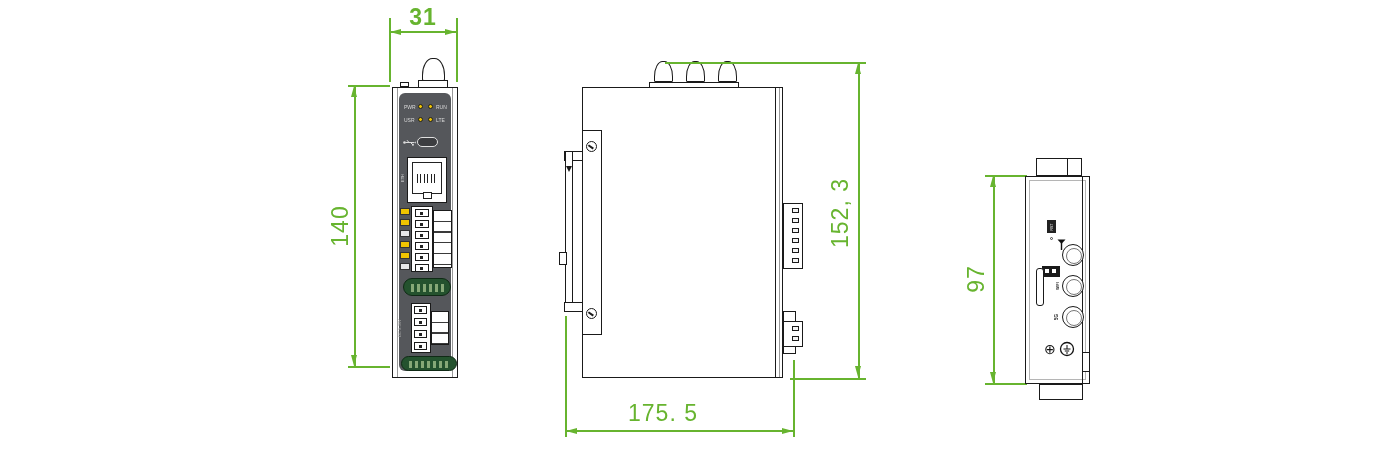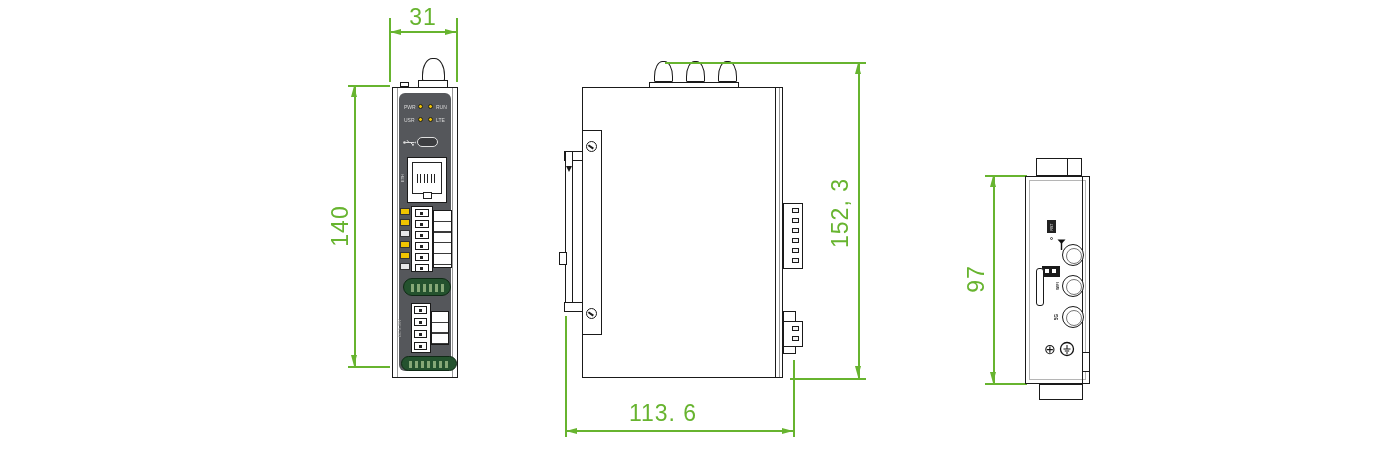--- a/index.html
+++ b/index.html
@@ -43,21 +43,21 @@
 
 <div id="canvas">
 
   <div>
 
     <div class="gl" style="left:389px;top:18px;width:1.5px;height:64px;"></div>
     <div class="gl" style="left:456px;top:18px;width:1.5px;height:64px;"></div>
     <div class="gl" style="left:389px;top:31px;width:68px;height:1.5px;"></div>
     <div class="ar l" style="left:390px;top:28.5px;"></div>
     <div class="ar r" style="left:445px;top:28.5px;"></div>
-    <div class="dimtxt" style="left:423px;top:17px;">31</div>
+    <div class="dimtxt" style="left:423px;top:17px;font-weight:bold;">31</div>
 
     <div class="gl" style="left:348px;top:85px;width:42px;height:1.5px;"></div>
     <div class="gl" style="left:348px;top:366px;width:42px;height:1.5px;"></div>
     <div class="gl" style="left:354px;top:85px;width:1.5px;height:282px;"></div>
     <div class="ar u" style="left:351px;top:86px;"></div>
     <div class="ar d" style="left:351px;top:355px;"></div>
     <div class="dimtxt v" style="left:340px;top:226px;">140</div>
 
     <div class="dome" style="left:422px;top:58px;width:23px;height:23px;"></div>
     <div class="box" style="left:418px;top:80px;width:30px;height:8px;"></div>
@@ -183,21 +183,21 @@
     <div class="gl" style="left:858px;top:62px;width:1.5px;height:316px;"></div>
     <div class="ar u" style="left:855px;top:63px;"></div>
     <div class="ar d" style="left:855px;top:366px;"></div>
     <div class="dimtxt v" style="left:840px;top:213px;">152, 3</div>
 
     <div class="gl" style="left:565px;top:316px;width:1.5px;height:121px;"></div>
     <div class="gl" style="left:793px;top:360px;width:1.5px;height:77px;"></div>
     <div class="gl" style="left:565px;top:430px;width:229px;height:1.5px;"></div>
     <div class="ar l" style="left:566px;top:427.5px;"></div>
     <div class="ar r" style="left:782px;top:427.5px;"></div>
-    <div class="dimtxt" style="left:663px;top:413px;">113. 6</div>
+    <div class="dimtxt" style="left:663px;top:413px;">175. 5</div>
   </div>
 
   <div>
 
     <div class="gl" style="left:985px;top:175px;width:42px;height:1.5px;"></div>
     <div class="gl" style="left:985px;top:383px;width:42px;height:1.5px;"></div>
     <div class="gl" style="left:993px;top:175px;width:1.5px;height:209px;"></div>
     <div class="ar u" style="left:990px;top:176px;"></div>
     <div class="ar d" style="left:990px;top:372px;"></div>
     <div class="dimtxt v" style="left:976px;top:279px;">97</div>

